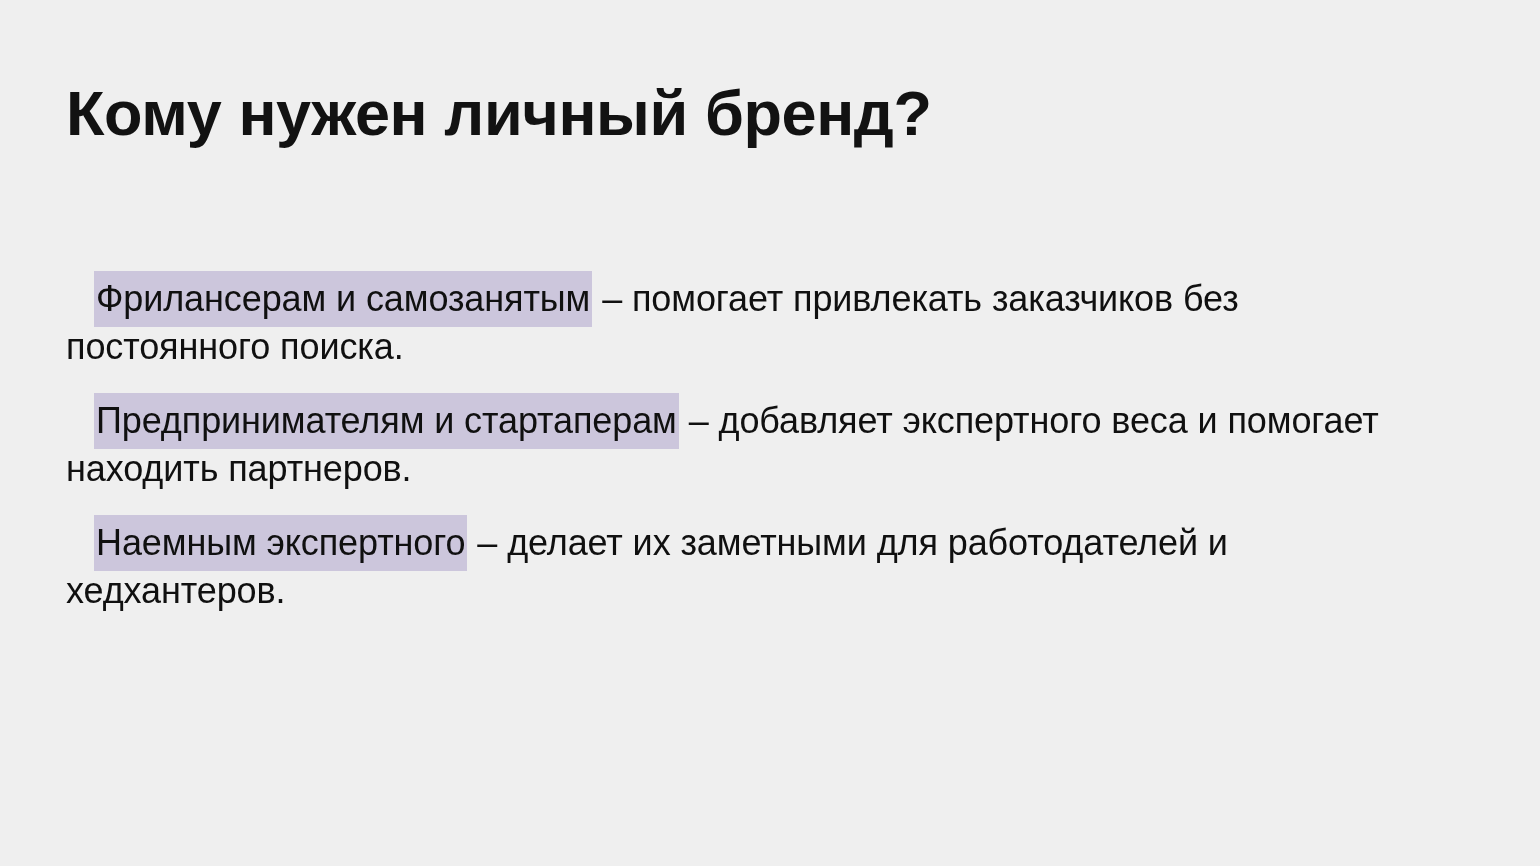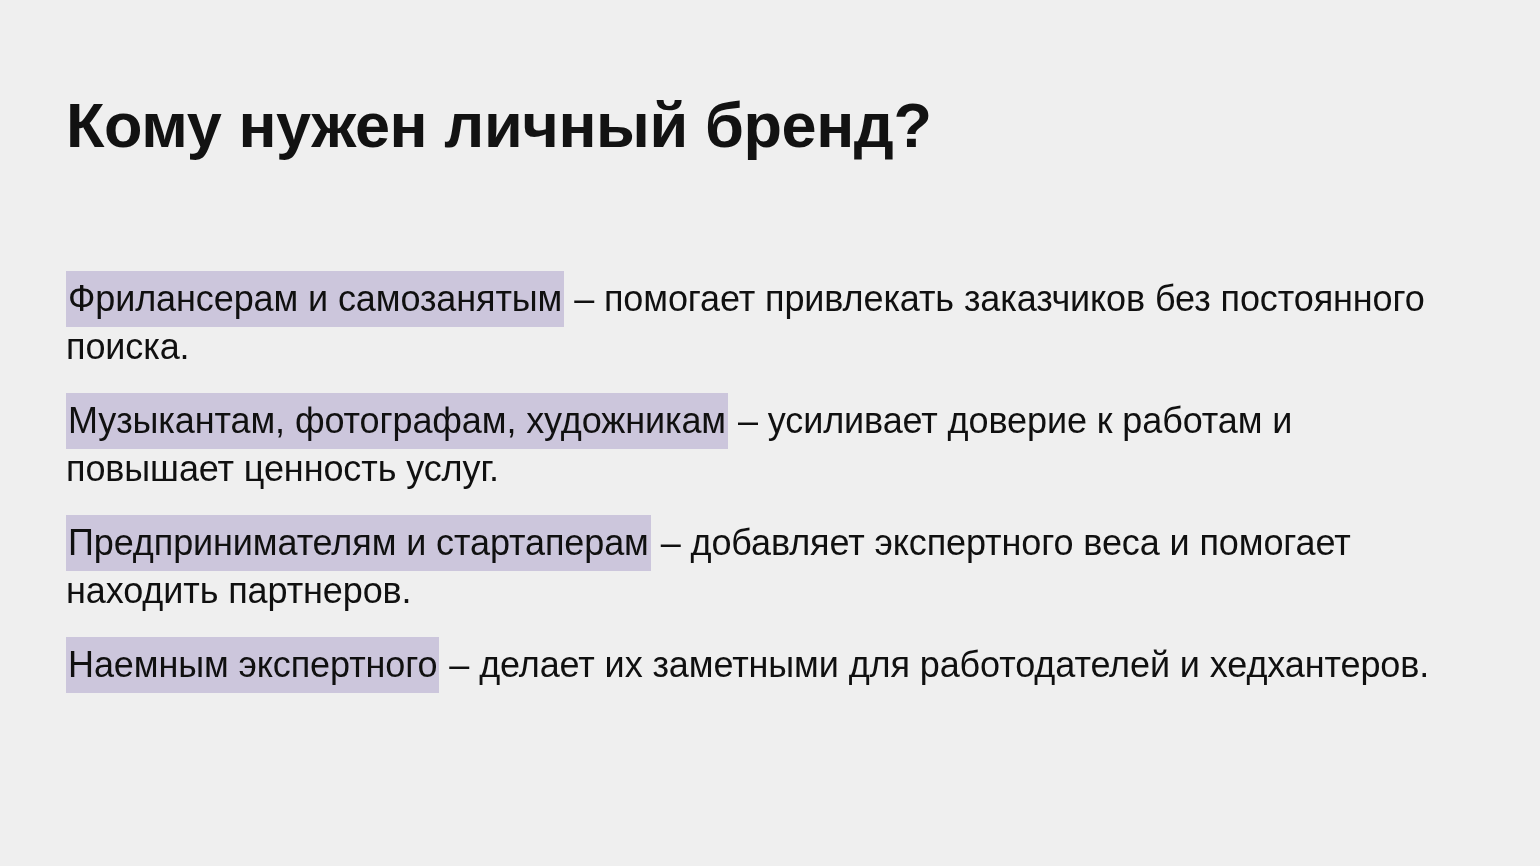--- a/index.html
+++ b/index.html
@@ -18,21 +18,21 @@
     position: relative;
     box-sizing: border-box;
     width: 1540px;
     height: 866px;
     background: #efefef;
     padding: 0;
   }
   .slide-title {
     position: absolute;
     left: 66px;
-    top: 92px;
+    top: 80px;
     margin: 0;
     font-size: 63px;
     line-height: 1.06;
     font-weight: 700;
     letter-spacing: -0.4px;
     color: #121212;
     white-space: nowrap;
   }
   .body-block {
     position: absolute;
@@ -49,42 +49,40 @@
     color: #101010;
     letter-spacing: -0.1px;
   }
   .bullet:last-child {
     margin-bottom: 0;
   }
   .hl {
     background-color: #ccc6dc;
     padding: 7px 2px 8px 2px;
     box-decoration-break: clone;
+    margin-left: 28px;
     -webkit-box-decoration-break: clone;
   }
   .rest {
     color: #101010;
   }
 </style>
 </head>
 <body>
 
 <div class="slide">
 
   <h1 class="slide-title">Кому нужен личный бренд?</h1>
 
   <div class="body-block">
 
     <p class="bullet">
       <span class="hl">Фрилансерам и самозанятым</span><span class="rest"> – помогает привлекать заказчиков без постоянного поиска.</span>
     </p>
 
-    <p class="bullet">
-      <span class="hl">Музыкантам, фотографам, художникам</span><span class="rest"> – усиливает доверие к работам и повышает ценность услуг.</span>
-    </p>
 
     <p class="bullet">
       <span class="hl">Предпринимателям и стартаперам</span><span class="rest"> – добавляет экспертного веса и помогает находить партнеров.</span>
     </p>
 
     <p class="bullet">
       <span class="hl">Наемным экспертного</span><span class="rest"> – делает их заметными для работодателей и хедхантеров.</span>
     </p>
 
   </div>

